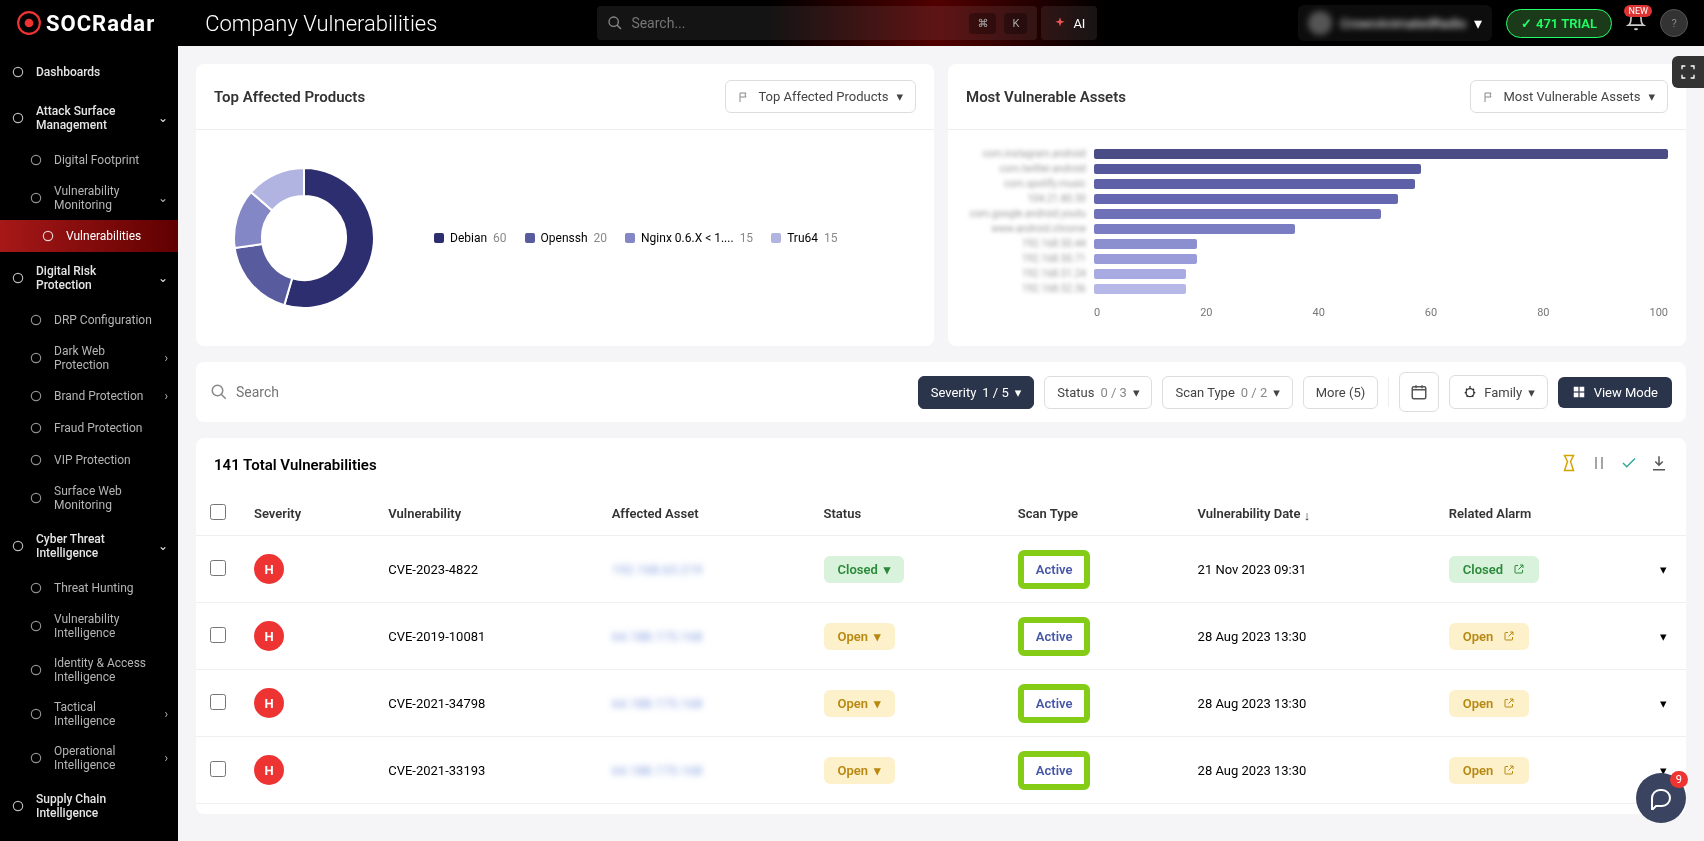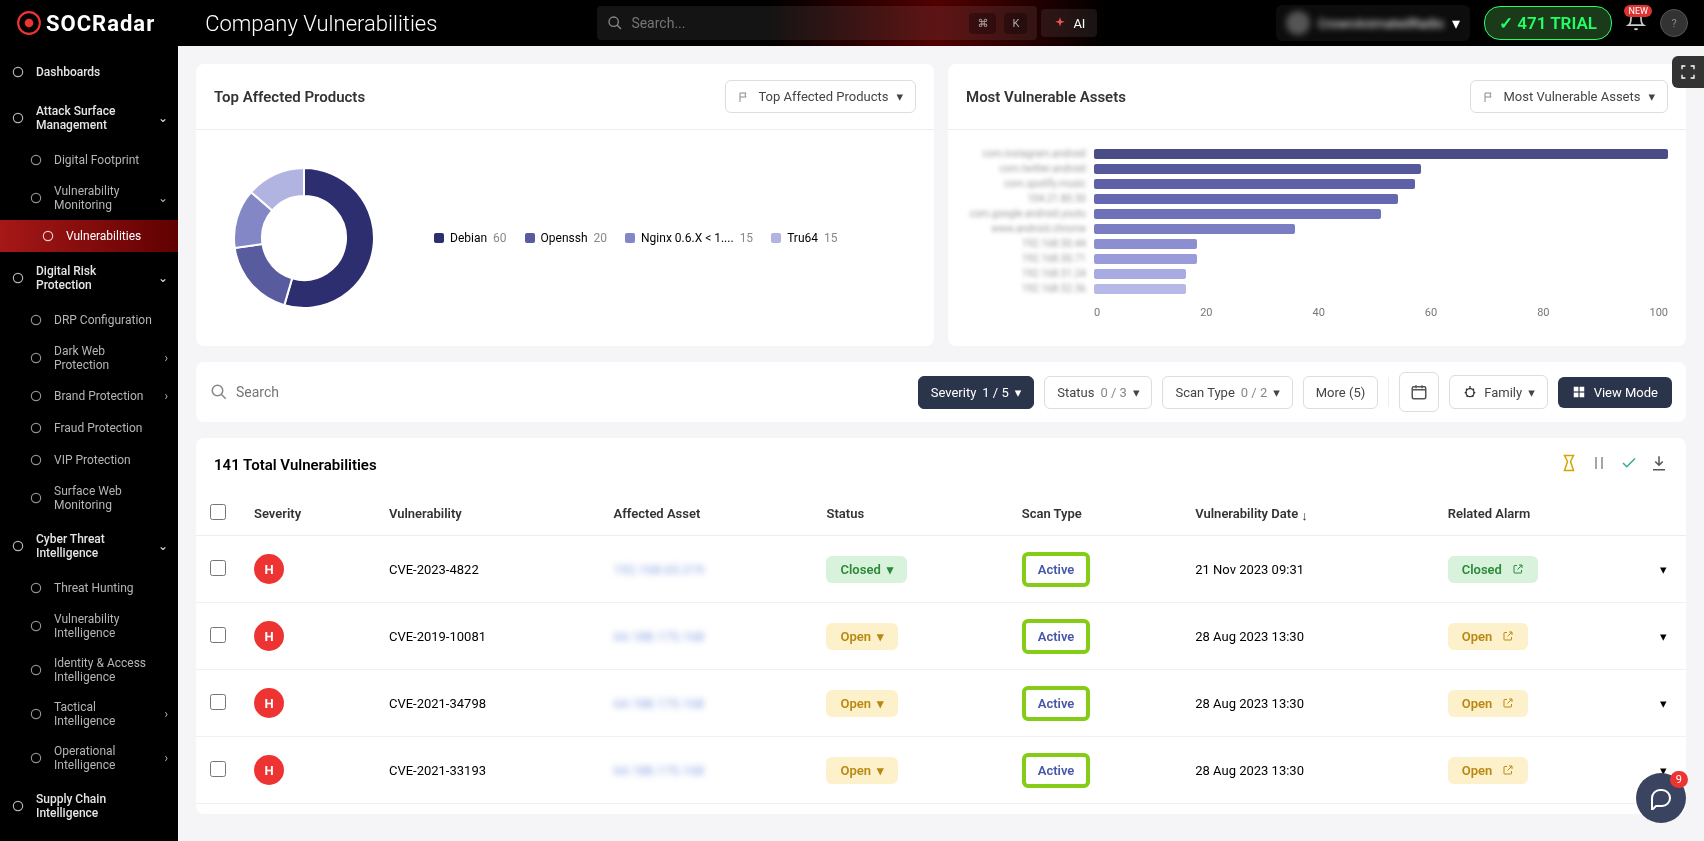--- a/index.html
+++ b/index.html
@@ -4,26 +4,26 @@
 <style>
   * { box-sizing: border-box; margin: 0; padding: 0; font-family: -apple-system, BlinkMacSystemFont, "Segoe UI", Roboto, sans-serif; }
   body { background: #f5f5f7; width: 1704px; height: 841px; overflow: hidden; }
   .top-header { height: 46px; background: linear-gradient(to right, #000 0%, #000 45%, #520000 55%, #000 65%, #000 100%); display: flex; align-items: center; padding: 0 16px; color: #fff; }
   .logo { display:flex; align-items:center; gap:4px; font-weight:700; font-size:22px; letter-spacing:1px;}
   .logo svg { width:26px; height:26px; }
   .page-title-hdr { margin-left: 50px; font-size: 22px; font-weight: 300; }
   .search-box { margin-left: 160px; width: 440px; height: 34px; background: rgba(255,255,255,0.08); border-radius: 4px; display: flex; align-items: center; padding: 0 10px; gap:8px; }
   .search-box input { flex:1; background:transparent; border:none; color:#ccc; font-size:14px; outline:none;}
   .kbd { background: rgba(0,0,0,0.3); padding: 4px 8px; border-radius: 4px; font-size: 11px; color:#aaa; }
-  .ai-btn { margin-left:4px; background: rgba(255,255,255,0.08); height:28px; padding:0 12px; border-radius:4px; display:flex; align-items:center; gap:6px; font-size:13px;}
+  .ai-btn { margin-left:4px; background: rgba(255,255,255,0.08); height:34px; padding:0 12px; border-radius:4px; display:flex; align-items:center; gap:6px; font-size:13px;}
   .header-right { margin-left:auto; display:flex; align-items:center; gap:14px;}
   .account-sel { display:flex; align-items:center; gap:8px; background: rgba(255,255,255,0.05); padding:6px 10px; border-radius:6px;}
   .avatar-circ{width:24px;height:24px;border-radius:50%;background:#555;filter:blur(3px);}
   .account-name{filter:blur(3px); font-size:13px;}
-  .trial-pill { background:#1a3a1a; border:1px solid #2f6; color:#2f6; padding:6px 14px; border-radius:16px; font-size:17px; font-weight:600;}
+  .trial-pill { background:#1a3a1a; border:1px solid #2f6; color:#2f6; padding:6px 14px; border-radius:16px; font-size:13px; font-weight:600;}
   .bell-wrap{position:relative;}
   .bell-wrap svg{width:20px;height:20px;}
   .bell-badge{position:absolute; top:-6px; right:-6px; background:#d33; font-size:9px; padding:1px 4px; border-radius:6px;}
   .user-circ{width:28px;height:28px;border-radius:50%;background:#333;border:1px solid #555;display:flex;align-items:center;justify-content:center;font-size:11px;color:#888;}
 
   .app-body { display: flex; height: calc(100% - 46px); }
   .sidebar { width: 178px; background: #000; color: #b5b5b5; overflow-y:auto; display:flex; flex-direction:column; padding-top:6px;}
   .sidebar::-webkit-scrollbar{width:0;}
   .nav-item { display:flex; align-items:center; gap:10px; padding: 8px 10px; font-size: 12px; cursor:pointer; position:relative;}
   .nav-item .icon{ width:16px; height:16px; flex-shrink:0; display:flex; align-items:center; justify-content:center; opacity:0.8;}
@@ -73,21 +73,21 @@
   .table-actions{margin-left:auto; display:flex; gap:12px;}
   .table-actions svg{width:18px;height:18px;}
   table{width:100%; border-collapse:collapse;}
   thead th{text-align:left; font-size:13px; font-weight:600; color:#333; padding:12px 14px; border-bottom:1px solid #eee;}
   tbody td{padding:18px 14px; font-size:13px; border-bottom:1px solid #f0f0f0;}
   .sev-badge{width:30px;height:30px;border-radius:50%;background:#e33; color:#fff; display:inline-flex; align-items:center; justify-content:center; font-weight:700; font-size:13px;}
   .blurred-asset{color:#8aa3e0; filter:blur(3px);}
   .status-pill{padding:6px 14px; border-radius:6px; font-size:13px; font-weight:600; display:inline-flex; align-items:center; gap:6px;}
   .status-closed{background:#d9f2dc; color:#2a8a3a;}
   .status-open{background:#fdf1cc; color:#b88912;}
-  .active-pill{border:4px solid #84cc16; color:#4757a8; padding:6px 12px; border-radius:6px; font-size:13px; font-weight:600;}
+  .active-pill{border:6px solid #84cc16; color:#4757a8; padding:6px 12px; border-radius:6px; font-size:13px; font-weight:600;}
   .alarm-pill{padding:6px 14px; border-radius:6px; font-size:13px; font-weight:600; display:inline-flex; align-items:center; gap:10px;}
   .alarm-closed{background:#d9f2dc; color:#2a8a3a;}
   .alarm-open{background:#fdf1cc; color:#b88912;}
   .sort-ico{display:inline-block; transform:translateY(2px);}
   input[type=checkbox]{width:16px;height:16px;}
   .expand-btn{position:fixed; top:56px; right:0; width:32px;height:32px; background:#333; color:#fff; display:flex; align-items:center; justify-content:center; border-radius:6px 0 0 6px;}
   .help-bubble{position:fixed; bottom:18px; right:18px; width:50px;height:50px; border-radius:50%; background:#3a4460; display:flex; align-items:center; justify-content:center; color:#fff;}
   .help-badge{position:absolute; top:-2px; right:-2px; background:#e33; font-size:11px; padding:2px 6px; border-radius:10px;}
 </style>
 </head>

